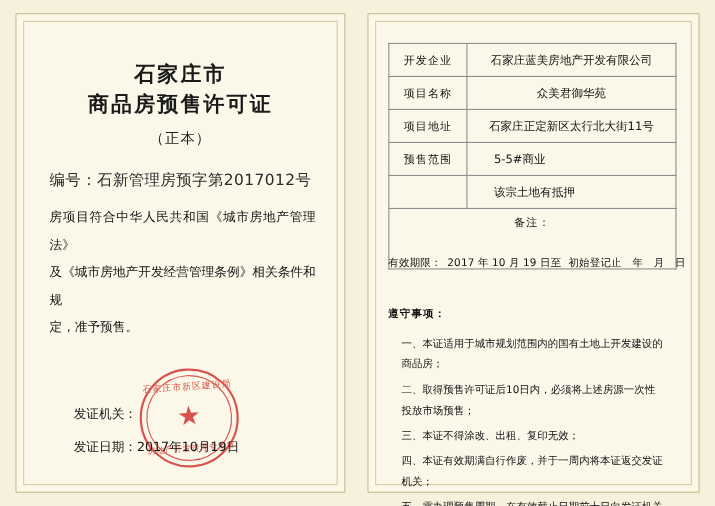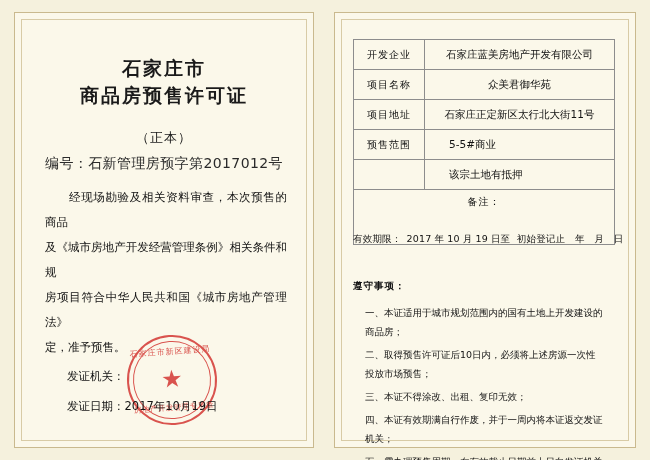--- a/index.html
+++ b/index.html
@@ -70,21 +70,21 @@
   .title-line2 {
     font-family: "DejaVu Sans", sans-serif;
     font-size: 19px;
     font-weight: bold;
     letter-spacing: 2px;
     line-height: 28px;
   }
   .title-sub {
     font-family: Liberation Mono, monospace;
     font-size: 13px;
-    margin-top: 20px;
+    margin-top: 8px;
     letter-spacing: 1px;
   }
   .serial {
     position: absolute;
     left: 0; right: 0;
     top: 142px;
     text-align: center;
     font-family: "DejaVu Sans", sans-serif;
     font-size: 14px;
     color: #2a2a2a;
@@ -262,23 +262,22 @@
 
     <div class="title-block">
       <div class="title-line1">石家庄市</div>
       <div class="title-line2">商品房预售许可证</div>
       <div class="title-sub">（正本）</div>
     </div>
 
     <div class="serial">编号：石新管理房预字第2017012号</div>
 
     <div class="body-text">
-      <p class="indent">经现场勘验及相关资料审查，本次预售的商品</p>
+      <p>房项目符合中华人民共和国《城市房地产管理法》</p>
       <p>及《城市房地产开发经营管理条例》相关条件和规</p>
-      <p>房项目符合中华人民共和国《城市房地产管理法》</p>
       <p>定，准予预售。</p>
     </div>
 
     <div class="seal">
       <div class="seal-inner"></div>
       <div class="seal-text-top">石家庄市新区建设局</div>
       <div class="seal-star">★</div>
       <div class="seal-text-bottom">房地产开发管理专用章</div>
     </div>
 

